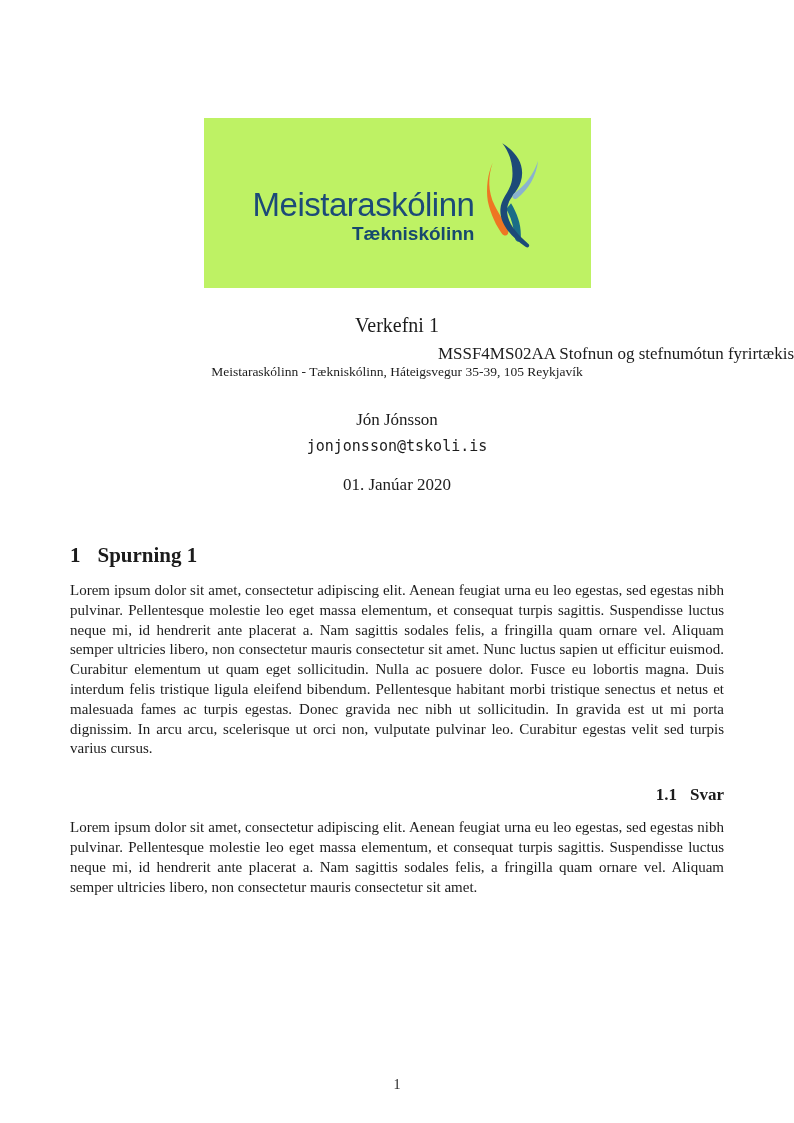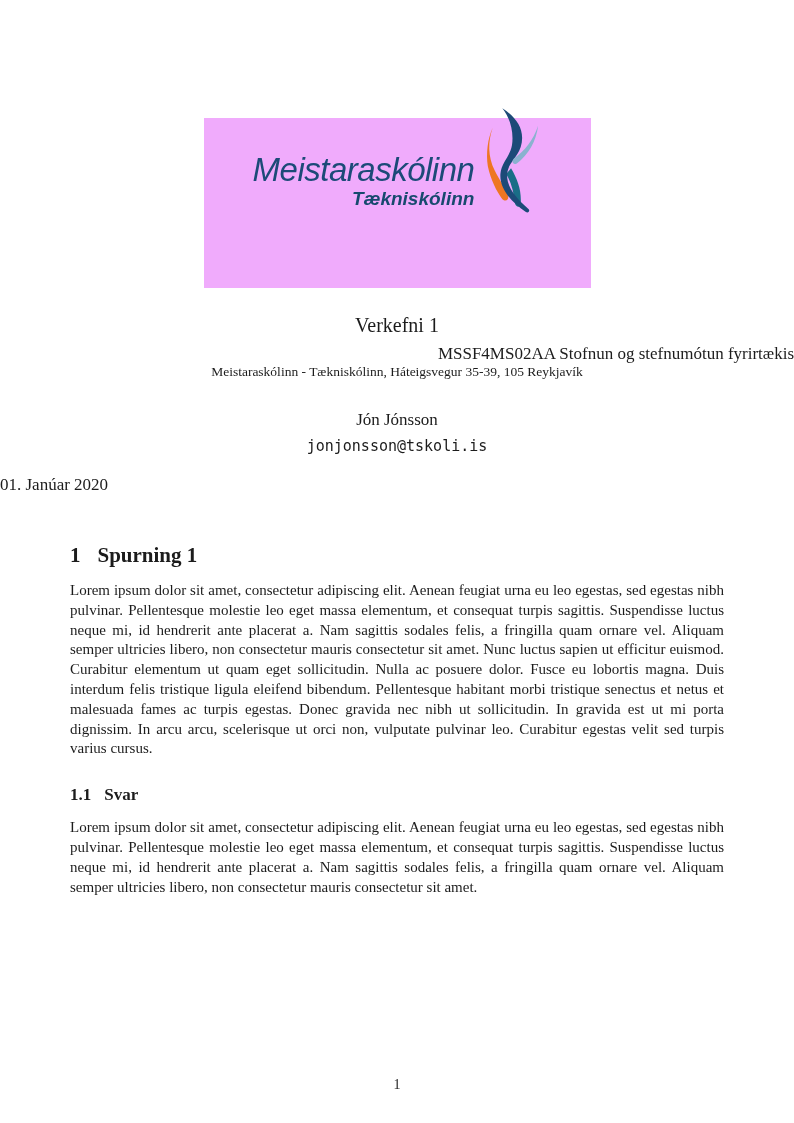--- a/index.html
+++ b/index.html
@@ -5,22 +5,22 @@
   * { margin:0; padding:0; box-sizing:border-box; }
   html,body { background:#ffffff; }
   .page {
     width:794px; height:1123px; position:relative; margin:0 auto;
     background:#ffffff; overflow:hidden;
     font-family:"Liberation Serif", serif; color:#1c1c1c;
   }
   
   .logo-band {
     width:387px; height:170px; margin:118px auto 0;
-    background:#f0abfc;
-    display:flex; justify-content:center;font-style:italic;
+    background:#bef264;
+    display:flex; align-items:center; justify-content:center;
   }
   .logo-inner { display:flex; align-items:flex-start; }
   .logo-textcol { margin-top:34px; }
   .logo-primary {
     font-family:"Liberation Sans", sans-serif;
     font-size:33px; font-weight:400; letter-spacing:-0.5px;
     color:#1c4a78; line-height:1.1; white-space:nowrap;
   }
   .logo-secondary {
     font-family:"Liberation Sans", sans-serif;
@@ -28,26 +28,26 @@
     text-align:right; line-height:1.1; margin-top:1px;
   }
   .logo-icon { width:58px; height:112px; margin-left:9px; margin-top:-12px; }
   
   .doc-title   { text-align:center; font-size:20px; margin-top:26px; }
   .doc-subtitle{ text-align:right; font-size:17px; margin-top:7px; }
   .doc-address { text-align:center; font-size:13.5px; }
   .doc-author  { text-align:center; font-size:17px; margin-top:30px; }
   .doc-email   { text-align:center; font-size:15px; margin-top:7px;
                  font-family:"DejaVu Sans Mono", monospace; }
-  .doc-date    { text-align:left; font-size:17px; margin-top:20px; }
+  .doc-date    { text-align:center; font-size:17px; margin-top:20px; }
   
   .content { margin:0 70px; }
   .sec-heading { font-size:21px; font-weight:700; margin-top:48px; }
   .sec-heading .num { display:inline-block; margin-right:17px; }
-  .subsec-heading { font-size:17px; font-weight:700; margin-top:26px; }
+  .subsec-heading { font-size:17px; font-weight:700; margin-top:26px;text-align:right; }
   .subsec-heading .num { display:inline-block; margin-right:13px; }
   .body-para {
     font-size:15px; line-height:1.32; text-align:justify;
     margin-top:13px; color:#1c1c1c;
   }
   
   .pagenum {
     position:absolute; bottom:30px; left:0; right:0;
     text-align:center; font-size:14px;
   }

